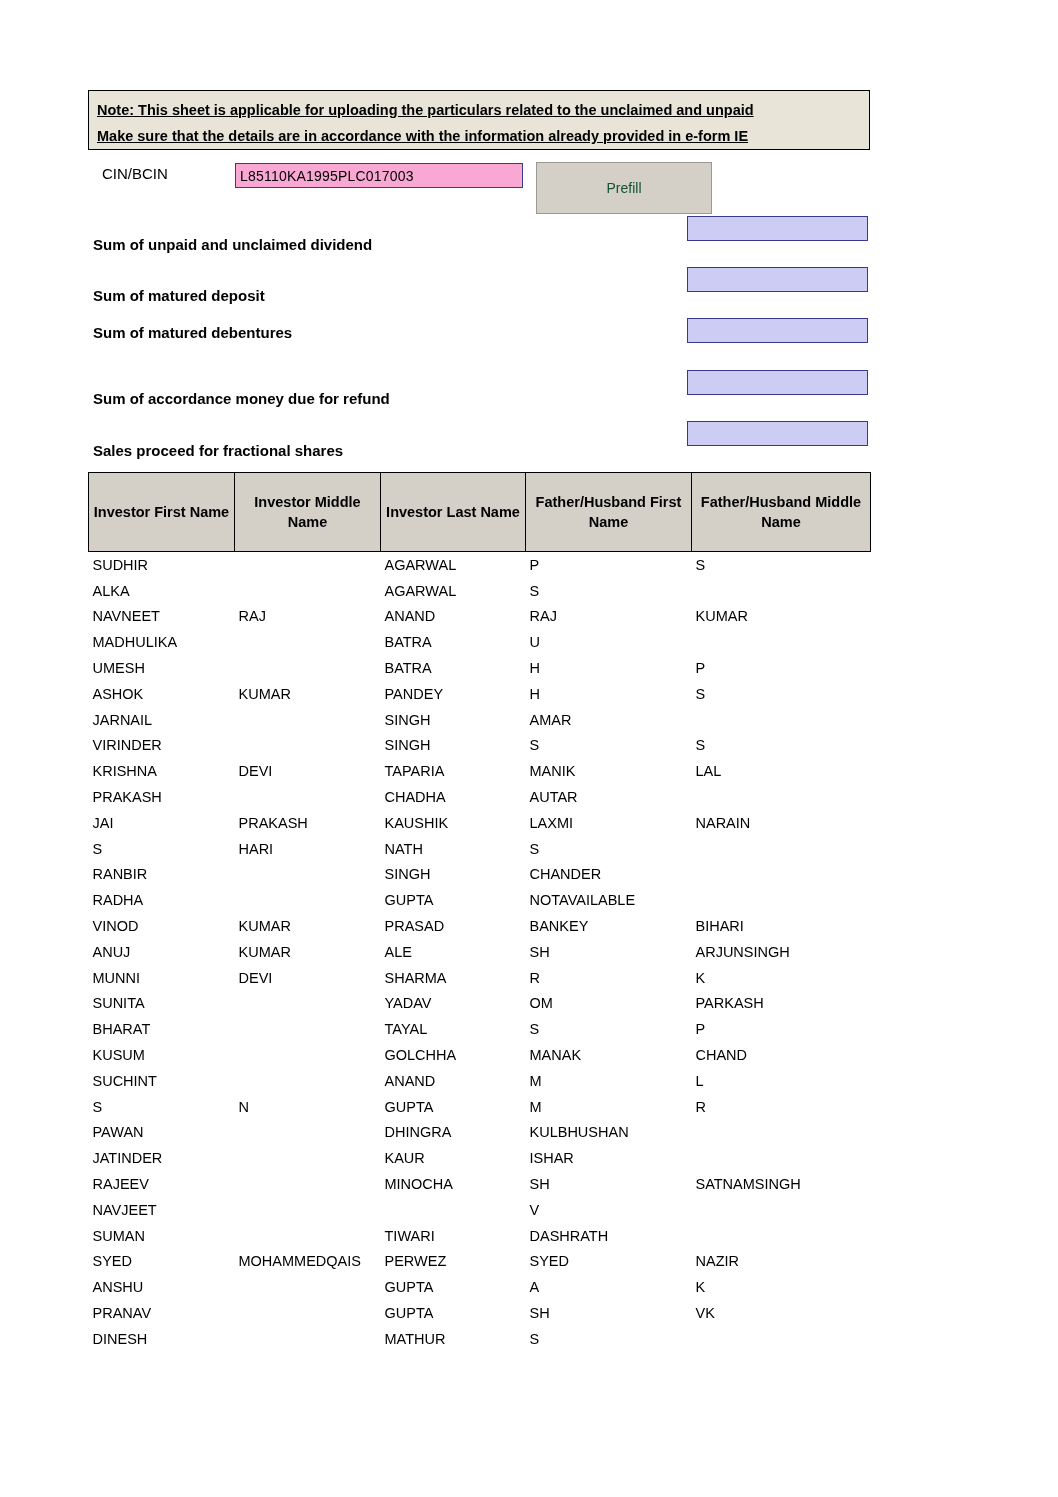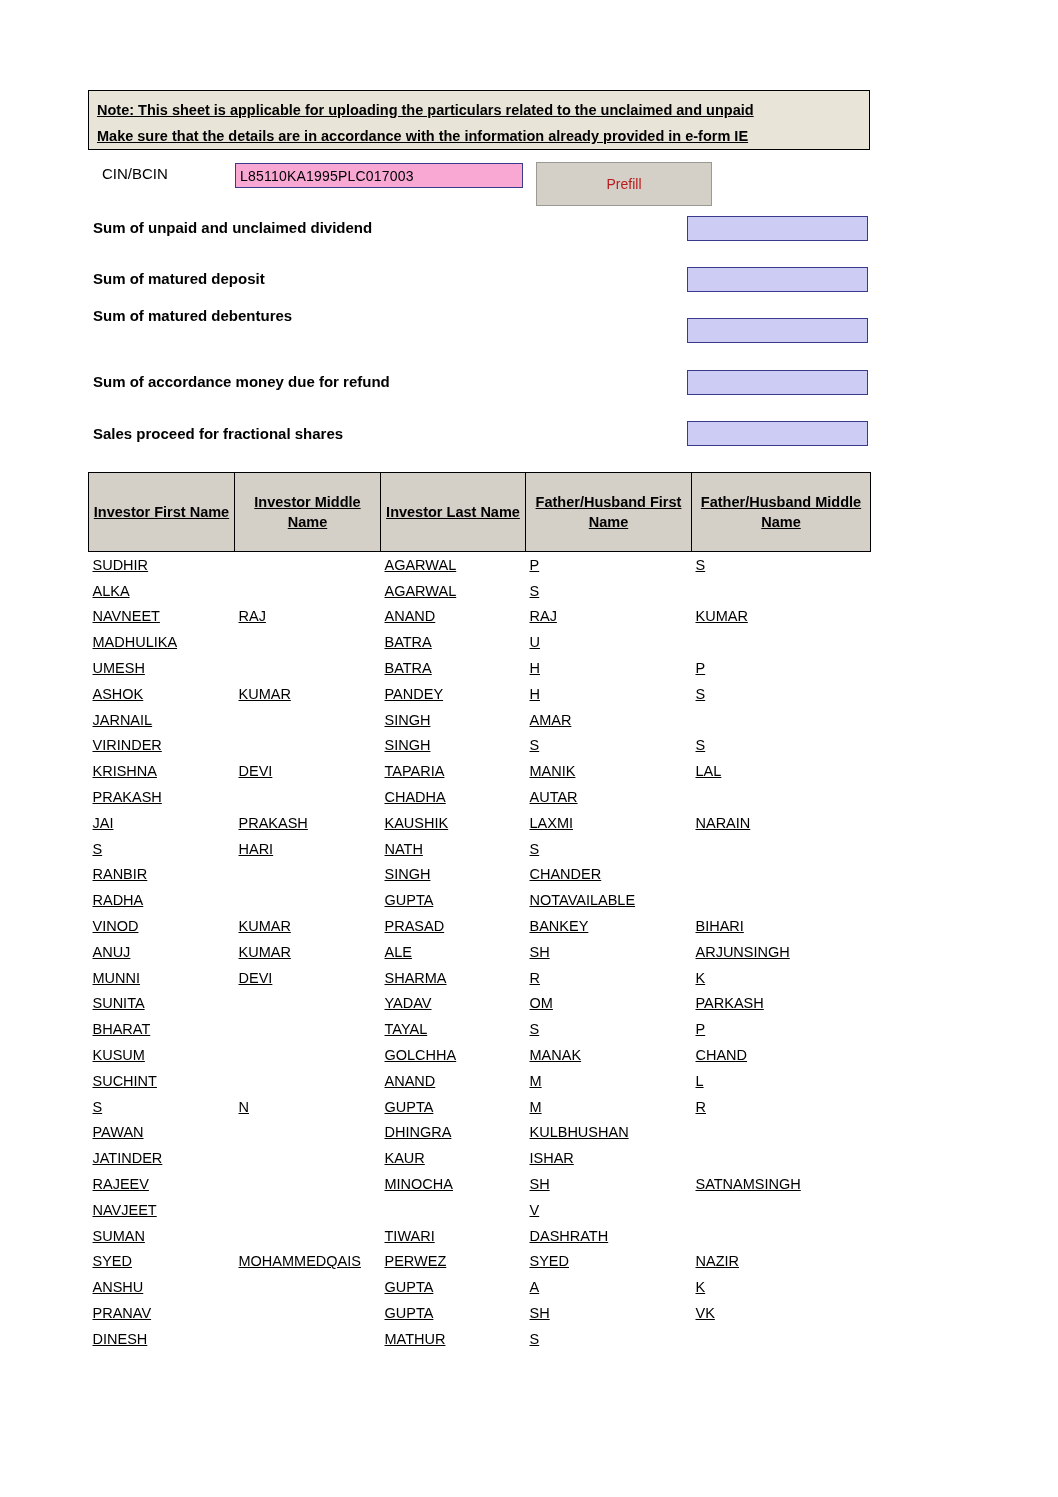--- a/index.html
+++ b/index.html
@@ -66,37 +66,38 @@
     font-family: "Liberation Sans", sans-serif;
     color: #000;
     padding: 2px 4px;
     letter-spacing: 0.2px;
   }
   .prefill-btn {
     position: absolute;
     left: 536px;
     top: 162px;
     width: 176px;
-    height: 44px;
+    height: 52px;
     background: #d4d0c8;
     border: 1px solid #9a9a92;
     box-sizing: border-box;
     font-size: 14px;
     font-family: "Liberation Sans", sans-serif;
-    color: #b91c1c;
+    color: #14532d;
     cursor: pointer;
   }
 
   
   .sum-label {
     position: absolute;
     left: 93px;
     font-size: 15px;
     font-weight: bold;
     white-space: nowrap;
+    margin-top: 17px;
   }
   .sum-field {
     position: absolute;
     left: 687px;
     width: 181px;
     height: 25px;
     background: #ccccf5;
     border: 1px solid #3a3a8c;
     box-sizing: border-box;
     font-size: 14px;
@@ -108,21 +109,20 @@
   .table-wrap {
     position: absolute;
     left: 88px;
     top: 472px;
     width: 782px;
   }
   table.grid {
     border-collapse: collapse;
     table-layout: fixed;
     width: 782px;
-    text-decoration: underline;
   }
   table.grid th {
     background: #d4d0c8;
     border: 1px solid #000;
     font-size: 14.5px;
     font-weight: bold;
     text-align: center;
     height: 74px;
     padding: 2px 4px;
     vertical-align: middle;

